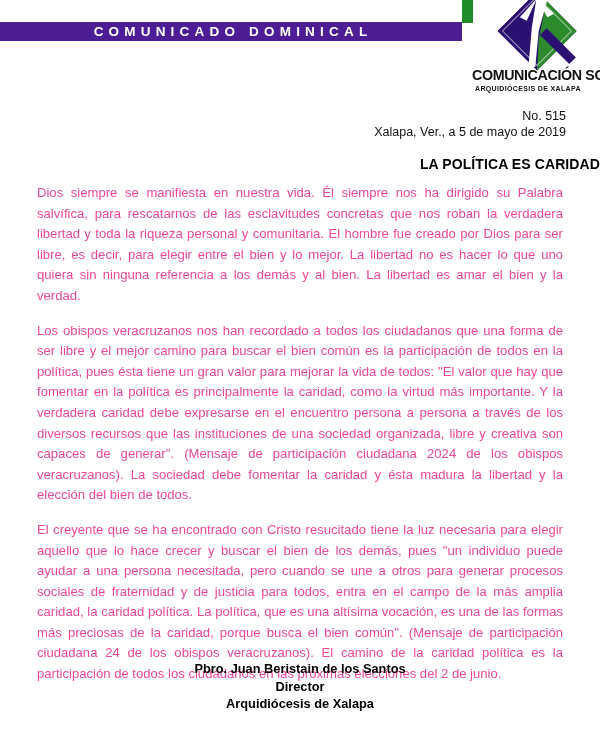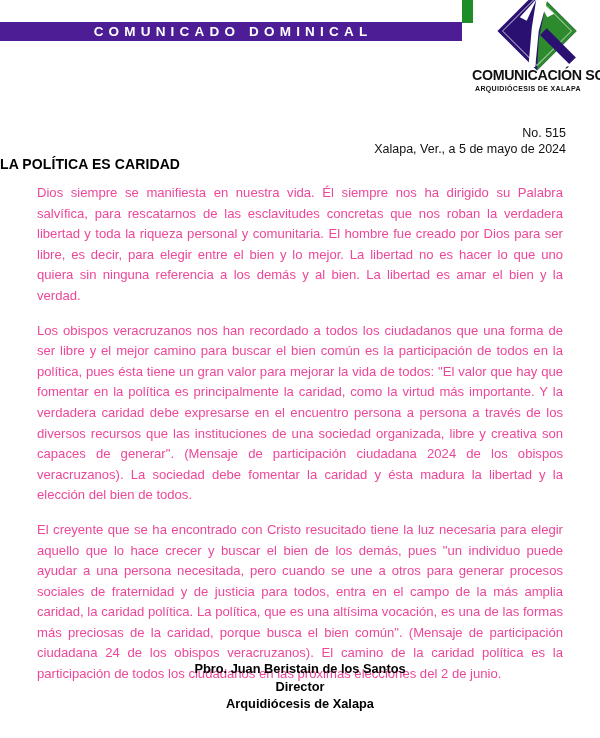--- a/index.html
+++ b/index.html
@@ -98,31 +98,30 @@
 
   
   .meta {
     position: absolute;
     right: 34px;
     top: 108px;
     text-align: right;
     font-size: 12.5px;
     line-height: 16px;
     color: #111111;
-    margin-top: 17px;
   }
   .meta div { white-space: nowrap; }
 
   
   .doc-title {
     position: absolute;
     left: 0;
     right: 0;
     top: 156px;
-    text-align: left;
+    text-align: right;
     font-size: 14px;
     font-weight: bold;
     color: #000000;
     letter-spacing: 0.1px;
   }
 
   
   .body-copy {
     position: absolute;
     left: 37px;
@@ -179,21 +178,21 @@
     <g transform="rotate(45 74 68)">
       <rect x="50" y="62" width="48" height="11" fill="#2a1070"></rect>
     </g>
   </svg>
   <div class="logo-text-main">COMUNICACIÓN SOCIAL</div>
   <div class="logo-text-sub">ARQUIDIÓCESIS DE XALAPA</div>
 </div>
 
 <div class="meta">
   <div>No. 515</div>
-  <div>Xalapa, Ver., a 5 de mayo de 2024</div>
+  <div>Xalapa, Ver., a 5 de mayo de 2019</div>
 </div>
 
 <div class="doc-title">LA POLÍTICA ES CARIDAD</div>
 
 <div class="body-copy">
   <p class="para">Dios siempre se manifiesta en nuestra vida. Él siempre nos ha dirigido su Palabra salvífica, para rescatarnos de las esclavitudes concretas que nos roban la verdadera libertad y toda la riqueza personal y comunitaria. El hombre fue creado por Dios para ser libre, es decir, para elegir entre el bien y lo mejor. La libertad no es hacer lo que uno quiera sin ninguna referencia a los demás y al bien. La libertad es amar el bien y la verdad.</p>
   <p class="para">Los obispos veracruzanos nos han recordado a todos los ciudadanos que una forma de ser libre y el mejor camino para buscar el bien común es la participación de todos en la política, pues ésta tiene un gran valor para mejorar la vida de todos: "El valor que hay que fomentar en la política es principalmente la caridad, como la virtud más importante. Y la verdadera caridad debe expresarse en el encuentro persona a persona a través de los diversos recursos que las instituciones de una sociedad organizada, libre y creativa son capaces de generar". (Mensaje de participación ciudadana 2024 de los obispos veracruzanos). La sociedad debe fomentar la caridad y ésta madura la libertad y la elección del bien de todos.</p>
   <p class="para">El creyente que se ha encontrado con Cristo resucitado tiene la luz necesaria para elegir aquello que lo hace crecer y buscar el bien de los demás, pues "un individuo puede ayudar a una persona necesitada, pero cuando se une a otros para generar procesos sociales de fraternidad y de justicia para todos, entra en el campo de la más amplia caridad, la caridad política. La política, que es una altísima vocación, es una de las formas más preciosas de la caridad, porque busca el bien común". (Mensaje de participación ciudadana 24 de los obispos veracruzanos). El camino de la caridad política es la participación de todos los ciudadanos en las próximas elecciones del 2 de junio.</p>
 </div>
 

